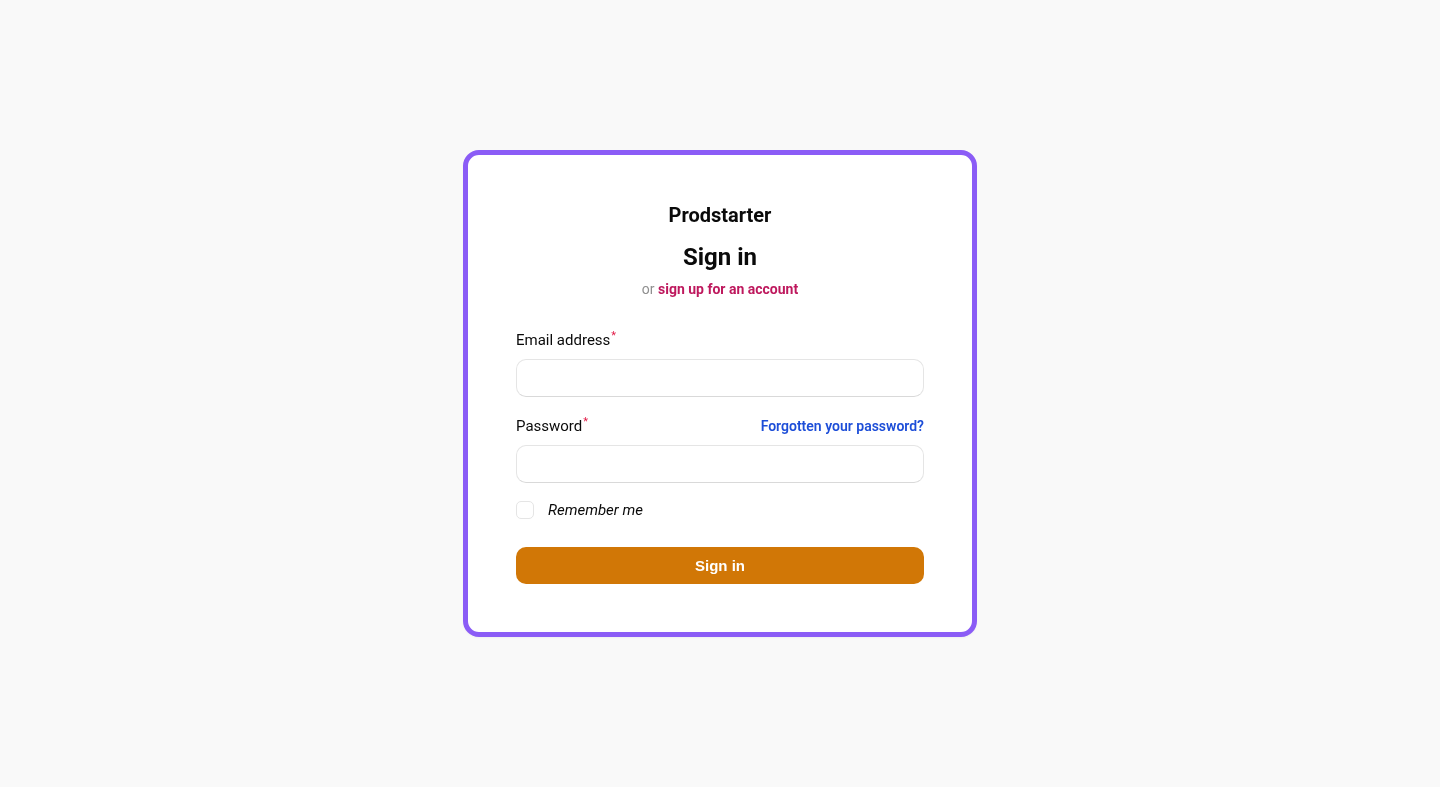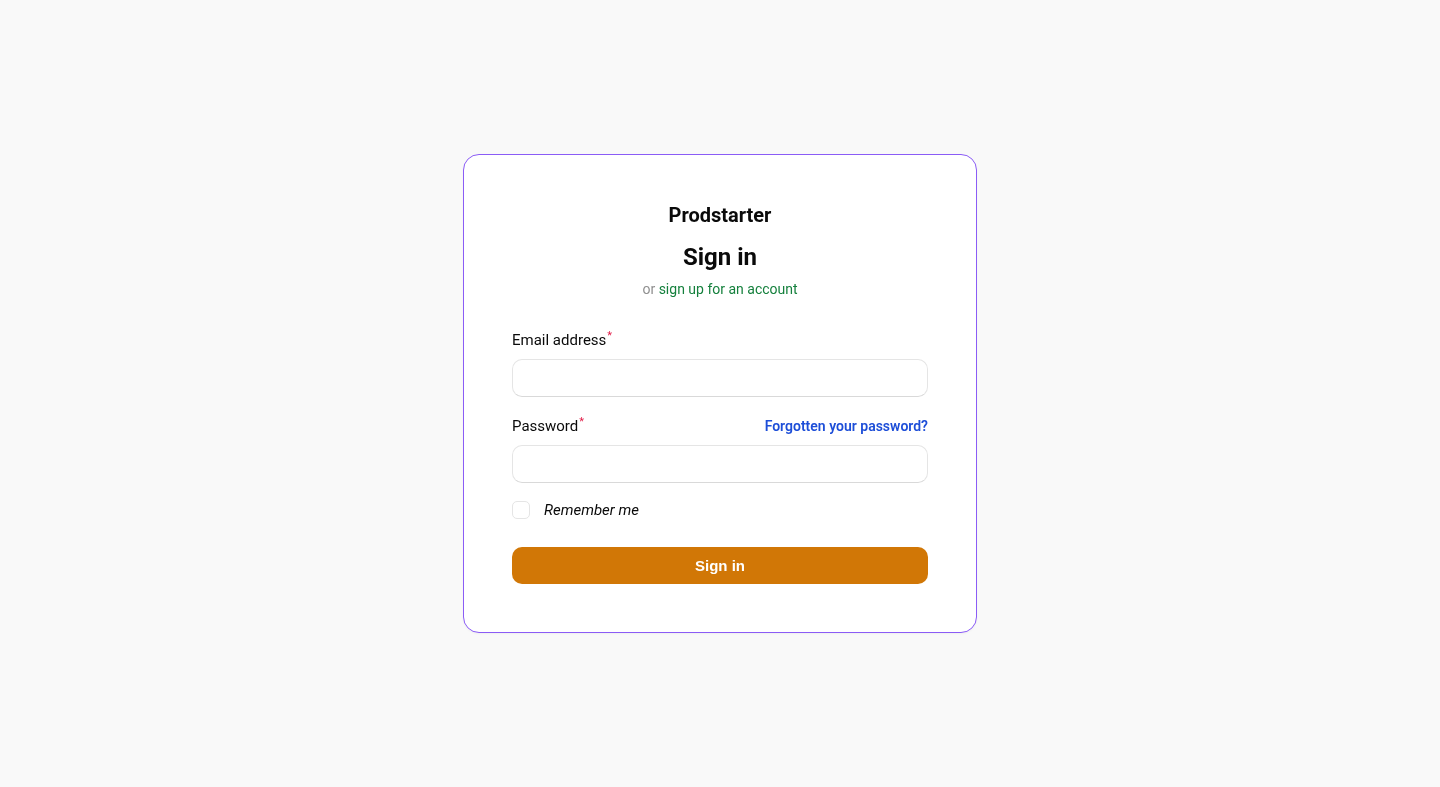--- a/index.html
+++ b/index.html
@@ -13,21 +13,21 @@
       background-color: #f9f9f9;
       width: 1440px;
       height: 787px;
       display: flex;
       align-items: center;
       justify-content: center;
     }
 
     .card {
       background-color: #ffffff;
-      border: 1px solid #8b5cf6;
+      border: 5px solid #8b5cf6;
       border-radius: 16px;
       box-shadow: 0 1px 2px rgba(0,0,0,0.04);
       width: 514px;
       padding: 48px;
     }
 
     .header {
       text-align: center;
       margin-bottom: 32px;
     }
@@ -45,22 +45,22 @@
       color: #0a0a0a;
       margin-bottom: 10px;
     }
 
     .subline {
       font-size: 14px;
       color: #8f8f8f;
     }
 
     .signup-link {
-      color: #15803d;
-      font-weight: 400;
+      color: #be185d;
+      font-weight: 700;
       text-decoration: none;
       cursor: pointer;
       margin-top: 24px;
     }
 
     .field-group {
       margin-bottom: 18px;
     }
 
     .label-row {

